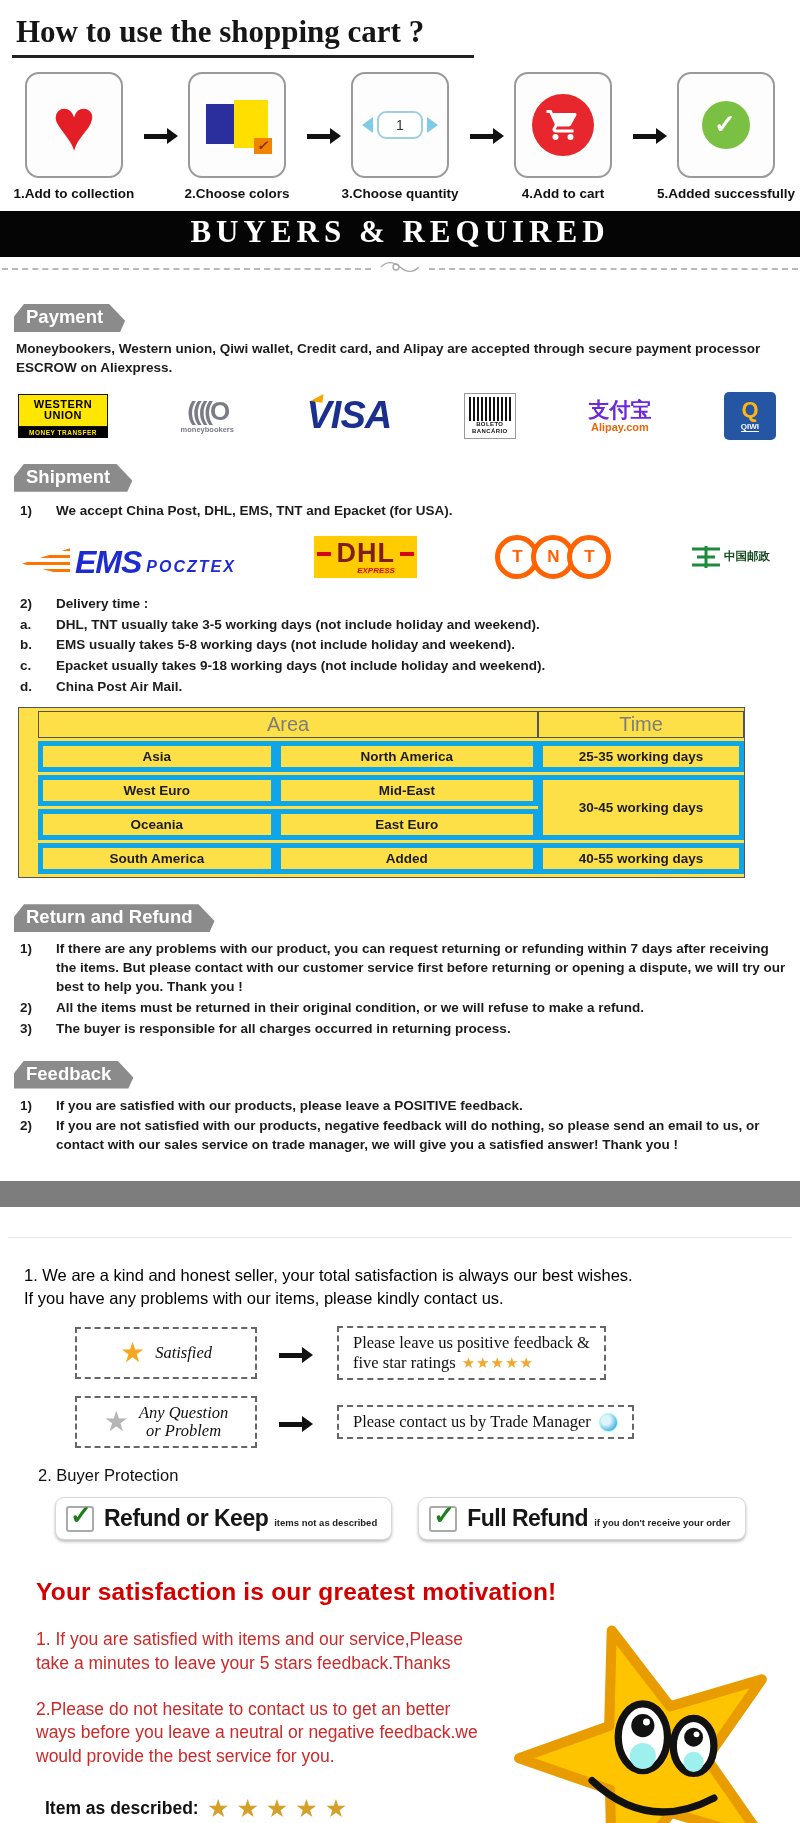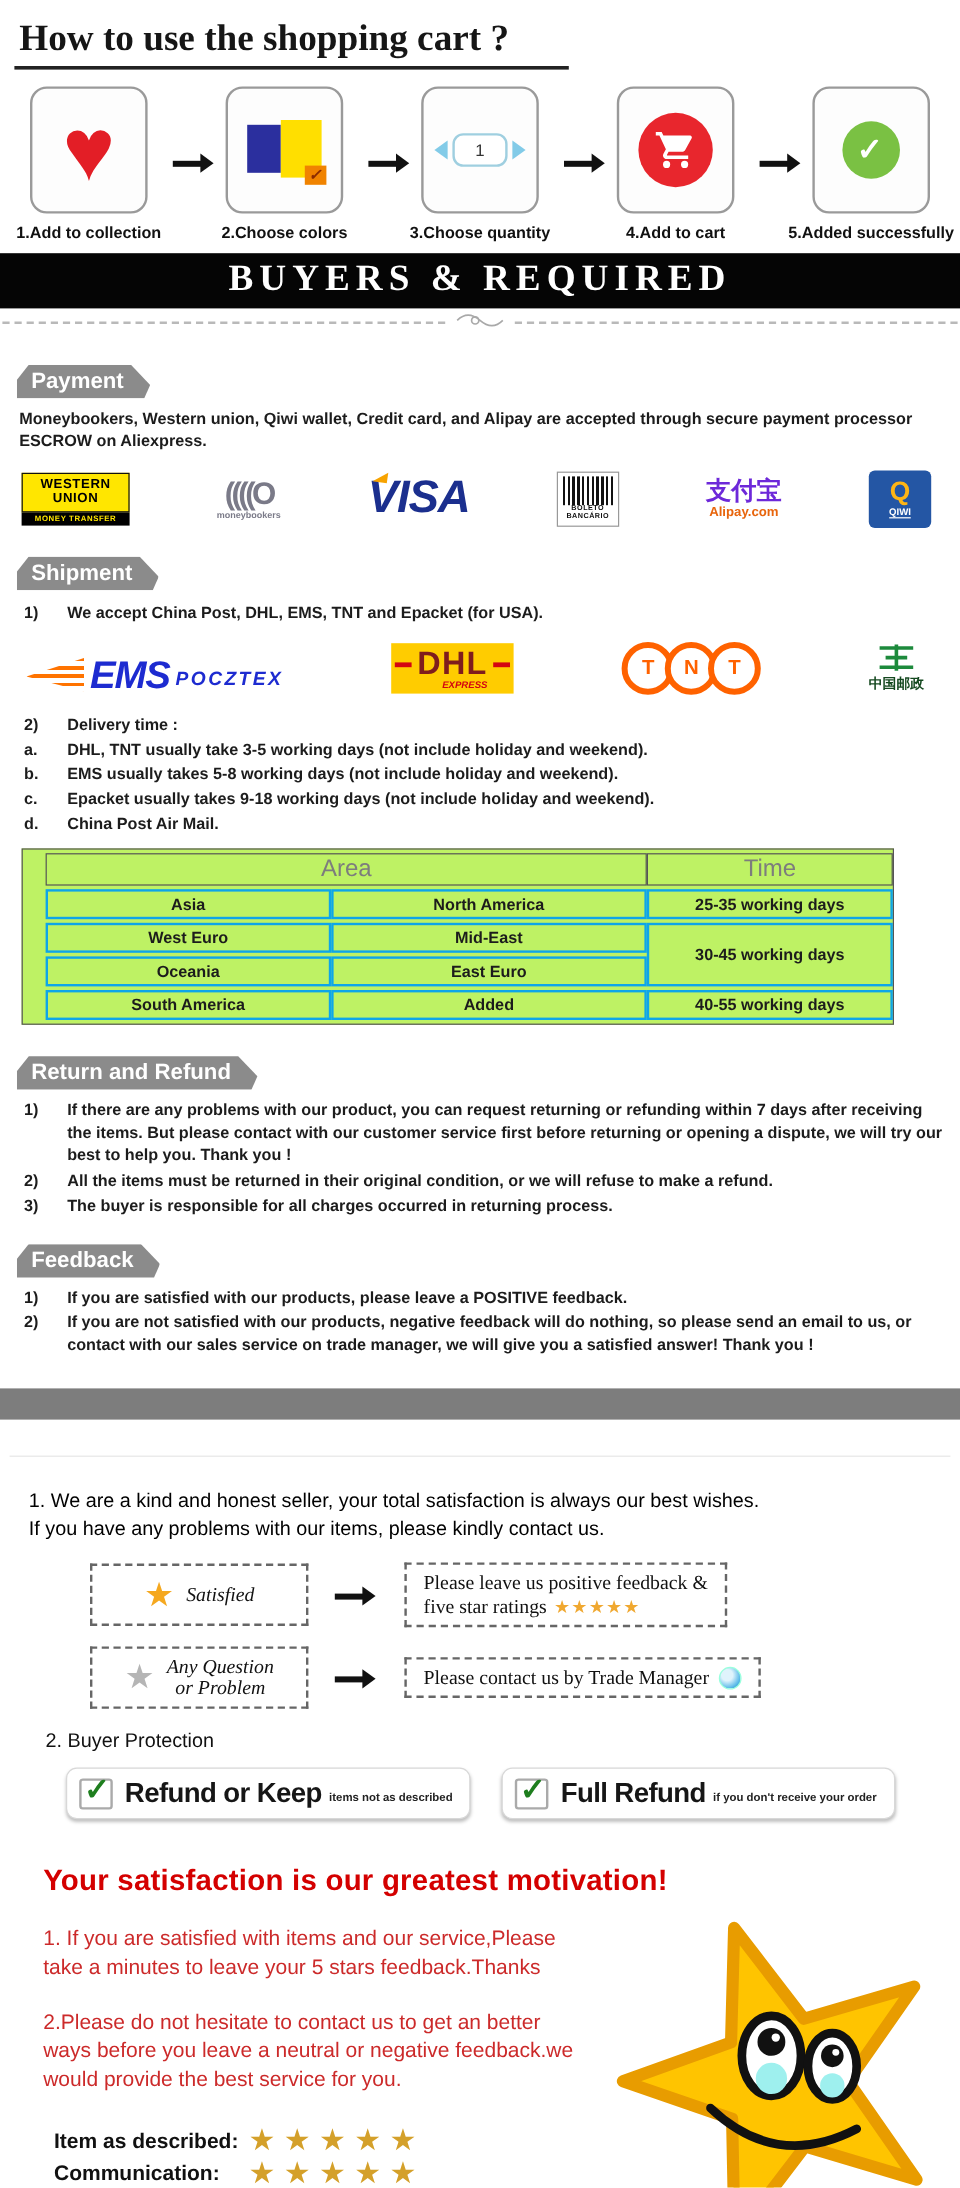--- a/index.html
+++ b/index.html
@@ -83,31 +83,31 @@
   .ems-sub{font-style:italic;font-weight:bold;font-size:16px;color:#1d2bd0;letter-spacing:2px;}
   .dhl{position:relative;background:#ffcc00;padding:5px 22px 3px;display:inline-flex;flex-direction:column;align-items:center;}
   .dhl::before,.dhl::after{content:"";position:absolute;top:16px;width:14px;height:4px;background:#d40511;}
   .dhl::before{left:3px;} .dhl::after{right:3px;}
   .dhl-text{color:#7f1d1d;font-weight:900;font-size:27px;line-height:0.9;letter-spacing:1px;}
   .dhl-sub{color:#d40511;font-style:italic;font-weight:bold;font-size:8px;align-self:flex-end;margin-top:1px;}
   .tnt{display:flex;}
   .tnt span{width:34px;height:34px;border:5px solid #ff6200;border-radius:50%;background:#fff;color:#ff6200;
     font-weight:900;font-size:17px;display:flex;align-items:center;justify-content:center;margin-left:-8px;}
   .tnt span:first-child{margin-left:0;}
-  .cnpost{display:flex;flex-direction:column;align-items:center;gap:2px;}
+  .cnpost{display:flex;flex-direction:row;align-items:center;gap:2px;}
   .cnpost-cn{font-size:11.5px;font-weight:bold;color:#14481f;}
   .delivery-block{margin:16px 16px 0 20px;}
   .dl-line{display:flex;margin-top:2px;}
   .dl-line .num-col{width:36px;}
 
   
   table.delivery{border-collapse:separate;border-spacing:0 3px;width:727px;margin:10px 0 0 18px;
-    border:1px solid #555;background:#bef264;padding-left:19px;}
+    border:1px solid #555;background:#fde047;padding-left:19px;}
   table.delivery th{font-size:20px;font-weight:normal;color:#7d7d7d;border:1px solid #555;padding:1px 0;}
-  table.delivery td{font-size:13.5px;font-weight:600;color:#1c1c1c;text-align:center;border:2px solid #0ea5e9;padding:3px 0;}
+  table.delivery td{font-size:13.5px;font-weight:600;color:#1c1c1c;text-align:center;border:5px solid #0ea5e9;padding:3px 0;}
   .col-a{width:235px;} .col-b{width:261px;} .col-t{width:202px;}
 
   
   .nlist{margin:8px 14px 0 20px;}
   .nitem{display:flex;margin-top:2px;}
 
   
   .gray-bar{height:26px;background:#7d7d7d;margin-top:26px;}
   .faint-line{border:none;border-top:1px solid #e6e6e6;margin:30px 8px 0;}
 

